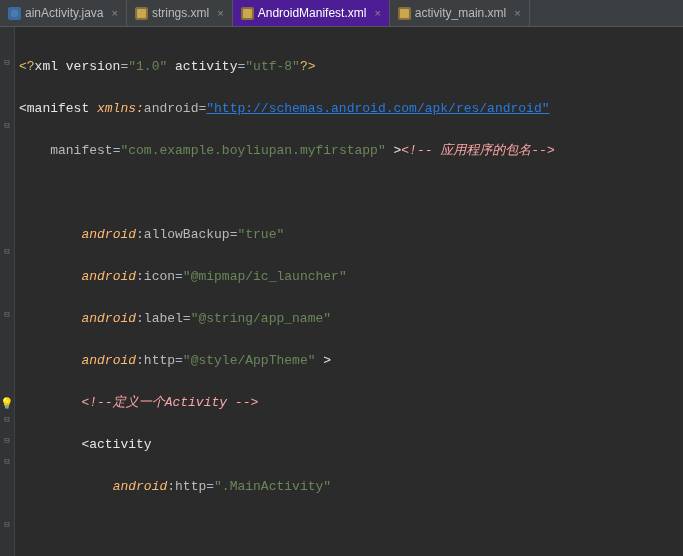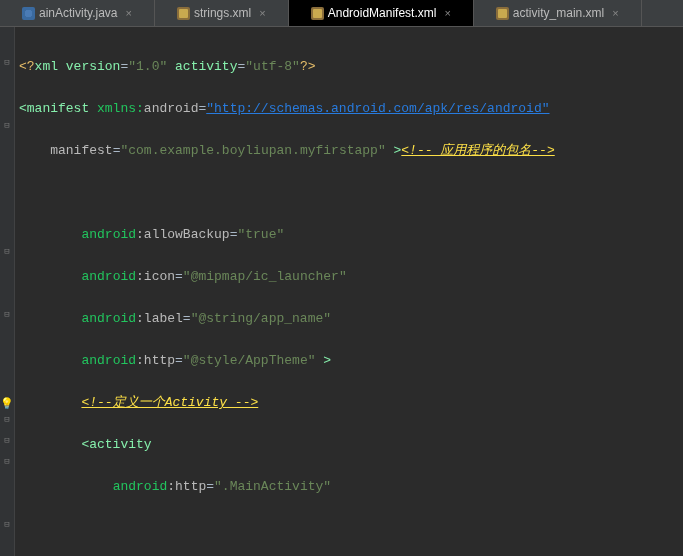--- a/index.html
+++ b/index.html
@@ -15,30 +15,30 @@
   }
   .tabs {
     display: flex;
     height: 26px;
     background: #3c3f41;
     border-bottom: 1px solid #555;
   }
   .tab {
     display: flex;
     align-items: center;
-    padding: 0 22px;
+    padding: 0 8px;
     border-right: 1px solid #555;
     color: #bbbbbb;
     font-family: "Segoe UI", Arial, sans-serif;
     font-size: 12px;
     cursor: pointer;
     gap: 4px;
   }
   .tab.active {
-    background: #000000;
+    background: #4c1d95;
     color: #ffffff;
   }
   .tab .file-icon {
     width: 13px;
     height: 13px;
     display: inline-block;
   }
   .tab .close {
     margin-left: 4px;
     color: #888;
@@ -91,27 +91,27 @@
     color: #ffc800;
   }
   .code {
     padding: 8px 0 0 4px;
     line-height: 21px;
     white-space: pre;
     flex: 1;
     position: relative;
   }
   .line { height: 21px; }
-  .tag { color: #86efac; }
-  .attr-ns { color: #22c55e; }
+  .tag { color: #e5e5e5; }
+  .attr-ns { color: #fdba74; font-style: italic; }
   .attr-nm { color: #bababa; }
   .eq { color: #a9b7c6; }
   .str { color: #6a8759; }
   .str-link { color: #287bde; text-decoration: underline; }
-  .cmt { color: #fde047; font-style: italic; text-decoration: underline; }
+  .cmt { color: #fca5a5; font-style: italic; }
   .pi { color: #e8bf6a; }
 </style>
 </head>
 <body>
 
 <div class="tabs">
   <div class="tab">
     <span class="file-icon icon-java"></span>
     <span>ainActivity.java</span>
     <span class="close">×</span>

